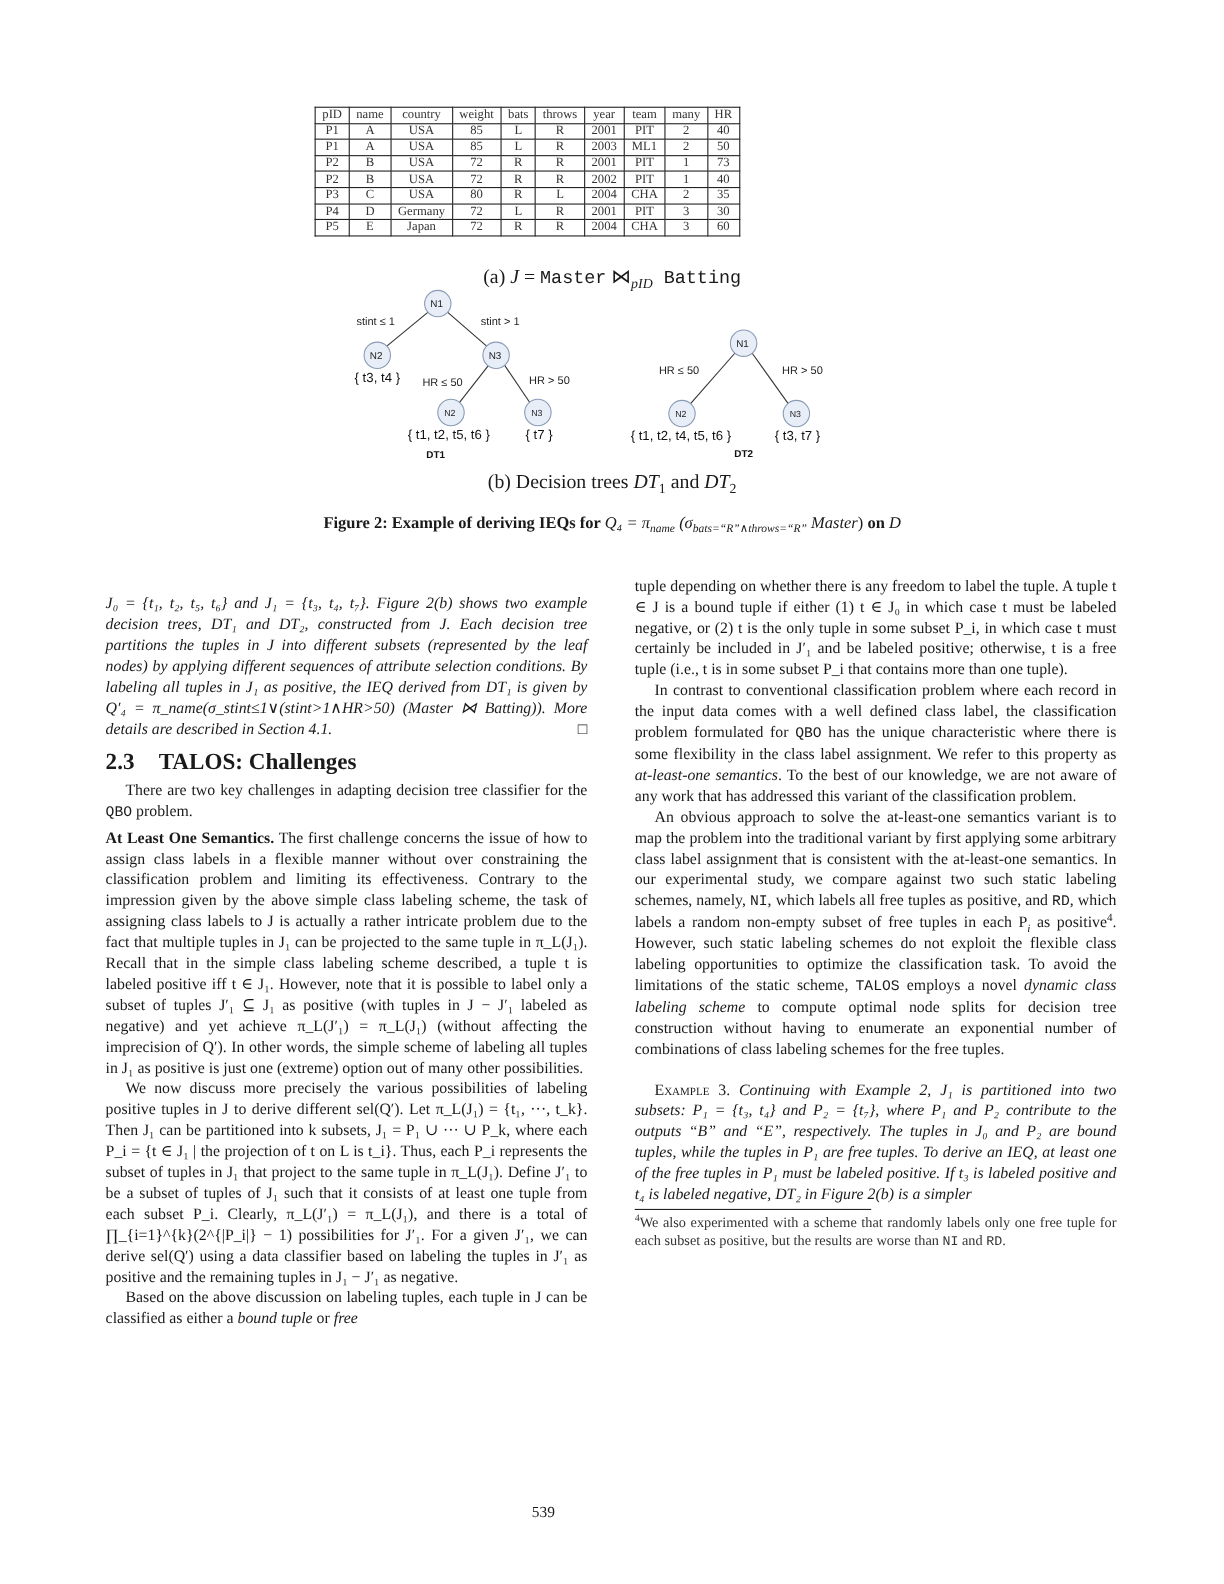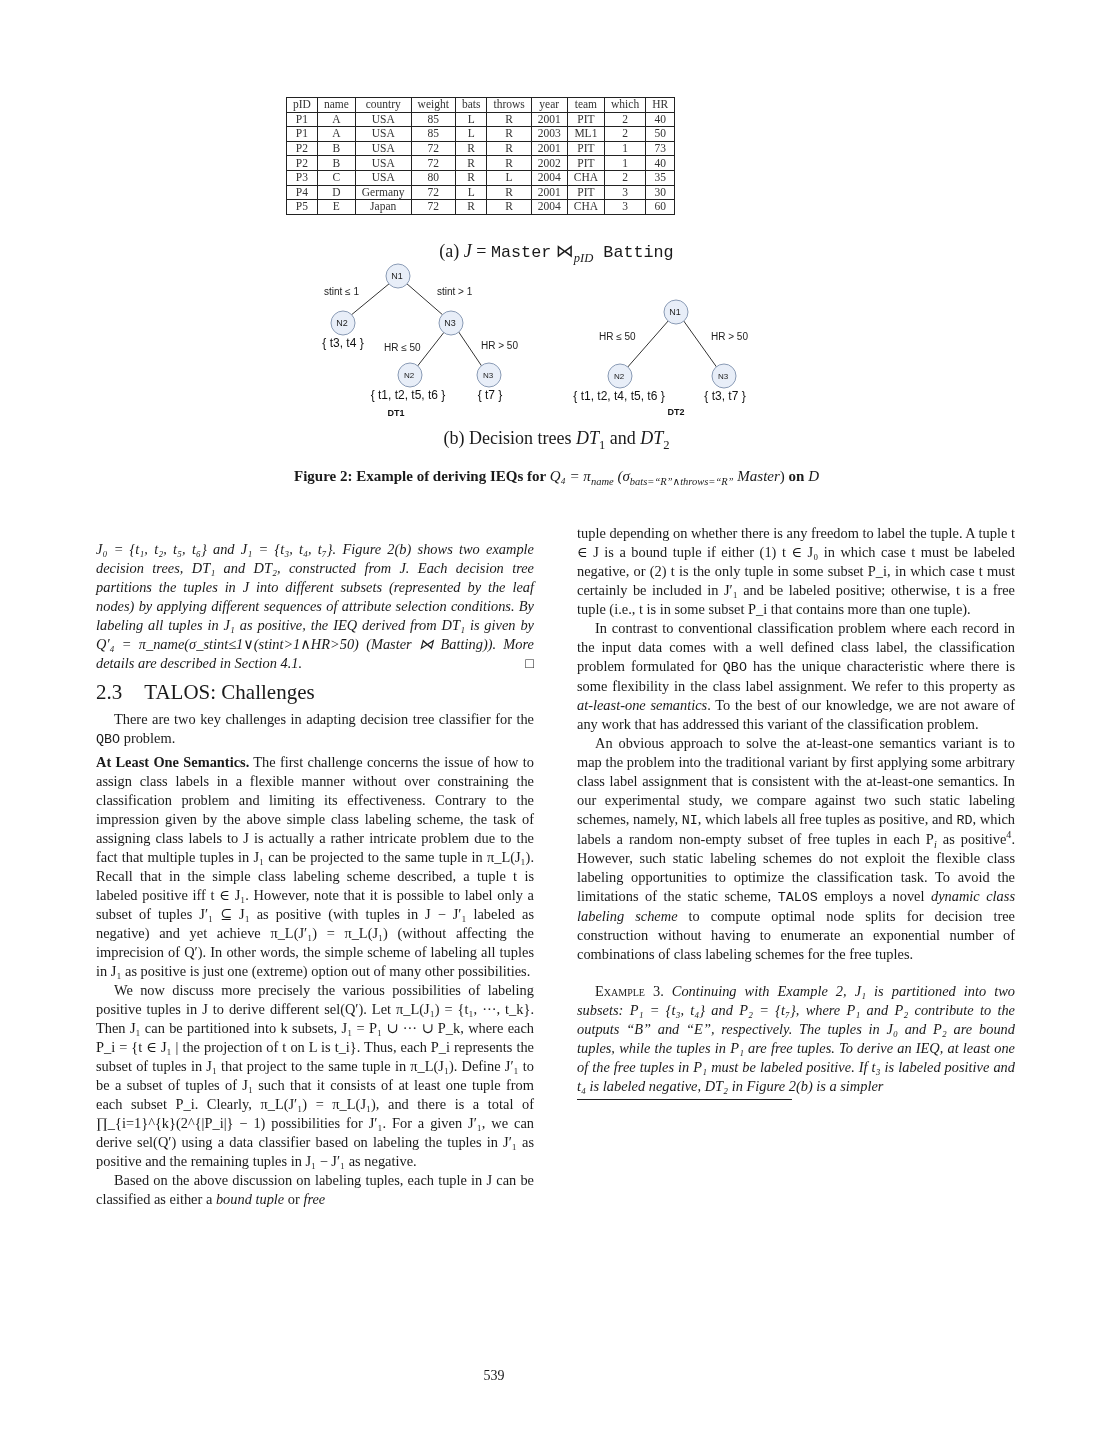--- a/index.html
+++ b/index.html
@@ -16,21 +16,21 @@
   .cap { position:absolute; font-size:18px; text-align:center; white-space:nowrap; }
   .fig-caption { position:absolute; left:0; width:1113px; top:468px; text-align:center; font-size:15px; }
   .fig-caption b { font-weight:bold; }
   svg text { font-family:"Liberation Sans","DejaVu Sans",sans-serif; }
   
   .col { position:absolute; top:524px; width:438px; font-size:14.4px; line-height:19px; text-align:justify; }
   .col p { margin:0; }
   .ind { text-indent:18px; }
   #left { left:96px;margin-top:16px; }
   #right { left:577px; }
-  .sec-h { font-size:21px; font-weight:normal; margin:7px 0 6px 0; line-height:24px; }
+  .sec-h { font-size:21px; font-weight:bold; margin:7px 0 6px 0; line-height:24px; }
   .sec-h .num { margin-right:22px; }
   .para-gap { margin-top:4px !important; }
   .fn-rule { width:215px; border-top:1px solid #222; margin:3px 0 3px 0; }
   .fn { font-size:13px; line-height:16.5px; color:#333; }
   sub, sup { font-size:0.7em; line-height:0; }
   .pagenum { position:absolute; top:1368px; left:0; width:988px; text-align:center; font-size:14px; }
   .qed { float:right; }
 </style>
 </head>
 <body>
@@ -39,21 +39,21 @@
   <thead>
     <tr>
       <th>pID</th>
       <th>name</th>
       <th>country</th>
       <th>weight</th>
       <th>bats</th>
       <th>throws</th>
       <th>year</th>
       <th>team</th>
-      <th>which</th>
+      <th>many</th>
       <th>HR</th>
     </tr>
   </thead>
   <tbody id="tbody">
       <tr>
         <td>P1</td>
         <td>A</td>
         <td>USA</td>
         <td>85</td>
         <td>L</td>
@@ -212,15 +212,16 @@
   <p class="ind"><span>We now discuss more precisely the various possibilities of labeling positive tuples in J to derive different sel(Q′). Let π_L(J₁) = {t₁, ···, t_k}. Then J₁ can be partitioned into k subsets, J₁ = P₁ ∪ ··· ∪ P_k, where each P_i = {t ∈ J₁ | the projection of t on L is t_i}. Thus, each P_i represents the subset of tuples in J₁ that project to the same tuple in π_L(J₁). Define J′₁ to be a subset of tuples of J₁ such that it consists of at least one tuple from each subset P_i. Clearly, π_L(J′₁) = π_L(J₁), and there is a total of ∏_{i=1}^{k}(2^{|P_i|} − 1) possibilities for J′₁. For a given J′₁, we can derive sel(Q′) using a data classifier based on labeling the tuples in J′₁ as positive and the remaining tuples in J₁ − J′₁ as negative.</span></p>
   <p class="ind"><span>Based on the above discussion on labeling tuples, each tuple in J can be classified as either a </span><span class="it">bound tuple</span><span> or </span><span class="it">free</span></p>
 </div>
 
 <div class="col" id="right">
   <p><span>tuple depending on whether there is any freedom to label the tuple. A tuple t ∈ J is a bound tuple if either (1) t ∈ J₀ in which case t must be labeled negative, or (2) t is the only tuple in some subset P_i, in which case t must certainly be included in J′₁ and be labeled positive; otherwise, t is a free tuple (i.e., t is in some subset P_i that contains more than one tuple).</span></p>
   <p class="ind"><span>In contrast to conventional classification problem where each record in the input data comes with a well defined class label, the classification problem formulated for </span><span class="mono">QBO</span><span> has the unique characteristic where there is some flexibility in the class label assignment. We refer to this property as </span><span class="it">at-least-one semantics</span><span>. To the best of our knowledge, we are not aware of any work that has addressed this variant of the classification problem.</span></p>
   <p class="ind"><span>An obvious approach to solve the at-least-one semantics variant is to map the problem into the traditional variant by first applying some arbitrary class label assignment that is consistent with the at-least-one semantics. In our experimental study, we compare against two such static labeling schemes, namely, </span><span class="mono">NI</span><span>, which labels all free tuples as positive, and </span><span class="mono">RD</span><span>, which labels a random non-empty subset of free tuples in each P</span><sub class="it">i</sub><span> as positive</span><sup>4</sup><span>. However, such static labeling schemes do not exploit the flexible class labeling opportunities to optimize the classification task. To avoid the limitations of the static scheme, </span><span class="mono">TALOS</span><span> employs a novel </span><span class="it">dynamic class labeling scheme</span><span> to compute optimal node splits for decision tree construction without having to enumerate an exponential number of combinations of class labeling schemes for the free tuples.</span></p>
   <p class="ind" style="margin-top:18px;"><span class="sc">Example 3.</span><span class="it"> Continuing with Example 2, J₁ is partitioned into two subsets: P₁ = {t₃, t₄} and P₂ = {t₇}, where P₁ and P₂ contribute to the outputs “B” and “E”, respectively. The tuples in J₀ and P₂ are bound tuples, while the tuples in P₁ are free tuples. To derive an IEQ, at least one of the free tuples in P₁ must be labeled positive. If t₃ is labeled positive and t₄ is labeled negative, DT₂ in Figure 2(b) is a simpler</span></p>
   <div class="fn-rule"></div>
+  <p class="fn"><sup>4</sup><span>We also experimented with a scheme that randomly labels only one free tuple for each subset as positive, but the results are worse than </span><span class="mono">NI</span><span> and </span><span class="mono">RD</span><span>.</span></p>
 </div>
 
 <div class="pagenum">539</div>
 
 </body></html>

